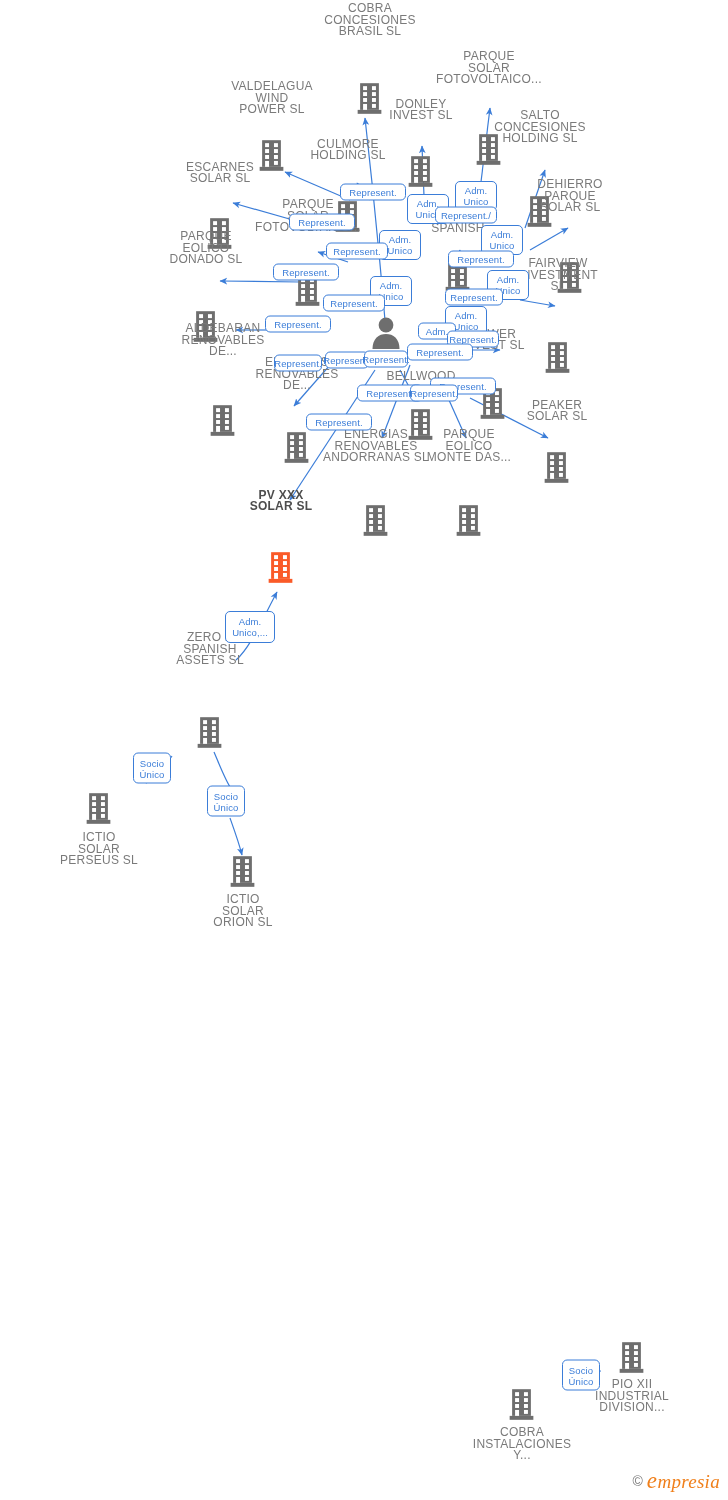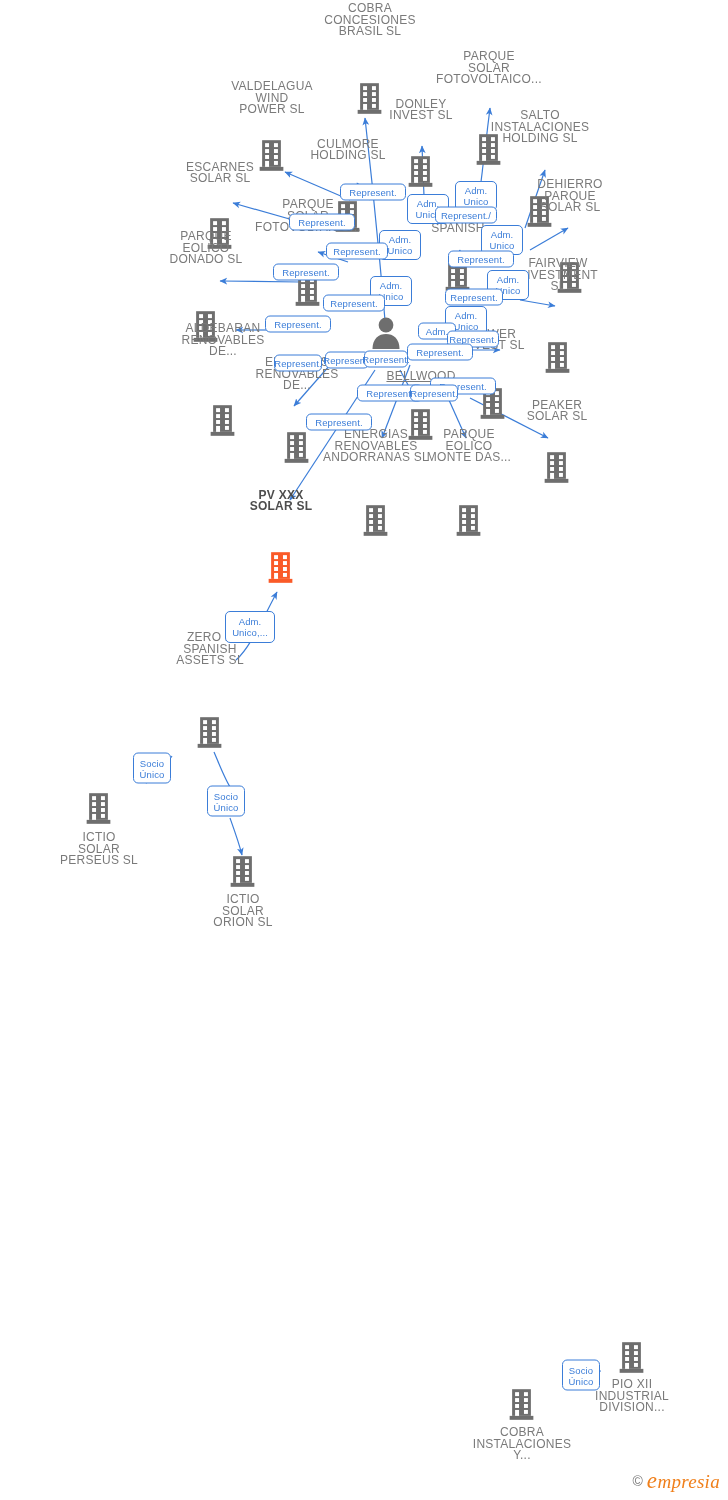--- a/index.html
+++ b/index.html
@@ -205,21 +205,21 @@
             <rect x="8" y="4" width="4" height="4" fill="#fff"></rect>
             <rect x="17" y="4" width="4" height="4" fill="#fff"></rect>
             <rect x="8" y="10" width="4" height="4" fill="#fff"></rect>
             <rect x="17" y="10" width="4" height="4" fill="#fff"></rect>
             <rect x="8" y="16" width="4" height="4" fill="#fff"></rect>
             <rect x="17" y="16" width="4" height="4" fill="#fff"></rect>
             <rect x="8" y="22" width="4" height="6" fill="#fff"></rect>
             <rect x="17" y="22" width="4" height="4" fill="#fff"></rect>
           </svg></span>
         <div class="caption" style="left: 0px; top: -101.8px;">SALTO
-INSTALACIONES
+CONCESIONES
 HOLDING  SL</div>
       </div>
       <div class="node" style="left: 220px; top: 234px;">
         <span class="glyph"><svg width="30" height="33.6" viewBox="0 0 30 34" xmlns="http://www.w3.org/2000/svg">
             <rect x="5" y="1" width="19" height="27" fill="#6e6e6e"></rect>
             <rect x="2.5" y="28" width="24" height="4" fill="#6e6e6e"></rect>
             <rect x="8" y="4" width="4" height="4" fill="#fff"></rect>
             <rect x="17" y="4" width="4" height="4" fill="#fff"></rect>
             <rect x="8" y="10" width="4" height="4" fill="#fff"></rect>
             <rect x="17" y="10" width="4" height="4" fill="#fff"></rect>
@@ -369,21 +369,21 @@
             <rect x="2.5" y="28" width="24" height="4" fill="#6e6e6e"></rect>
             <rect x="8" y="4" width="4" height="4" fill="#fff"></rect>
             <rect x="17" y="4" width="4" height="4" fill="#fff"></rect>
             <rect x="8" y="10" width="4" height="4" fill="#fff"></rect>
             <rect x="17" y="10" width="4" height="4" fill="#fff"></rect>
             <rect x="8" y="16" width="4" height="4" fill="#fff"></rect>
             <rect x="17" y="16" width="4" height="4" fill="#fff"></rect>
             <rect x="8" y="22" width="4" height="6" fill="#fff"></rect>
             <rect x="17" y="22" width="4" height="4" fill="#fff"></rect>
           </svg></span>
-        <div class="caption" style="left: 0px; top: -53.6px; text-decoration: underline;">BELLWOOD</div>
+        <div class="caption" style="left: 0px; top: -53.6px;">BELLWOOD</div>
       </div>
       <div class="node" style="left: 297px; top: 448px;">
         <span class="glyph"><svg width="30" height="33.6" viewBox="0 0 30 34" xmlns="http://www.w3.org/2000/svg">
             <rect x="5" y="1" width="19" height="27" fill="#6e6e6e"></rect>
             <rect x="2.5" y="28" width="24" height="4" fill="#6e6e6e"></rect>
             <rect x="8" y="4" width="4" height="4" fill="#fff"></rect>
             <rect x="17" y="4" width="4" height="4" fill="#fff"></rect>
             <rect x="8" y="10" width="4" height="4" fill="#fff"></rect>
             <rect x="17" y="10" width="4" height="4" fill="#fff"></rect>
             <rect x="8" y="16" width="4" height="4" fill="#fff"></rect>

